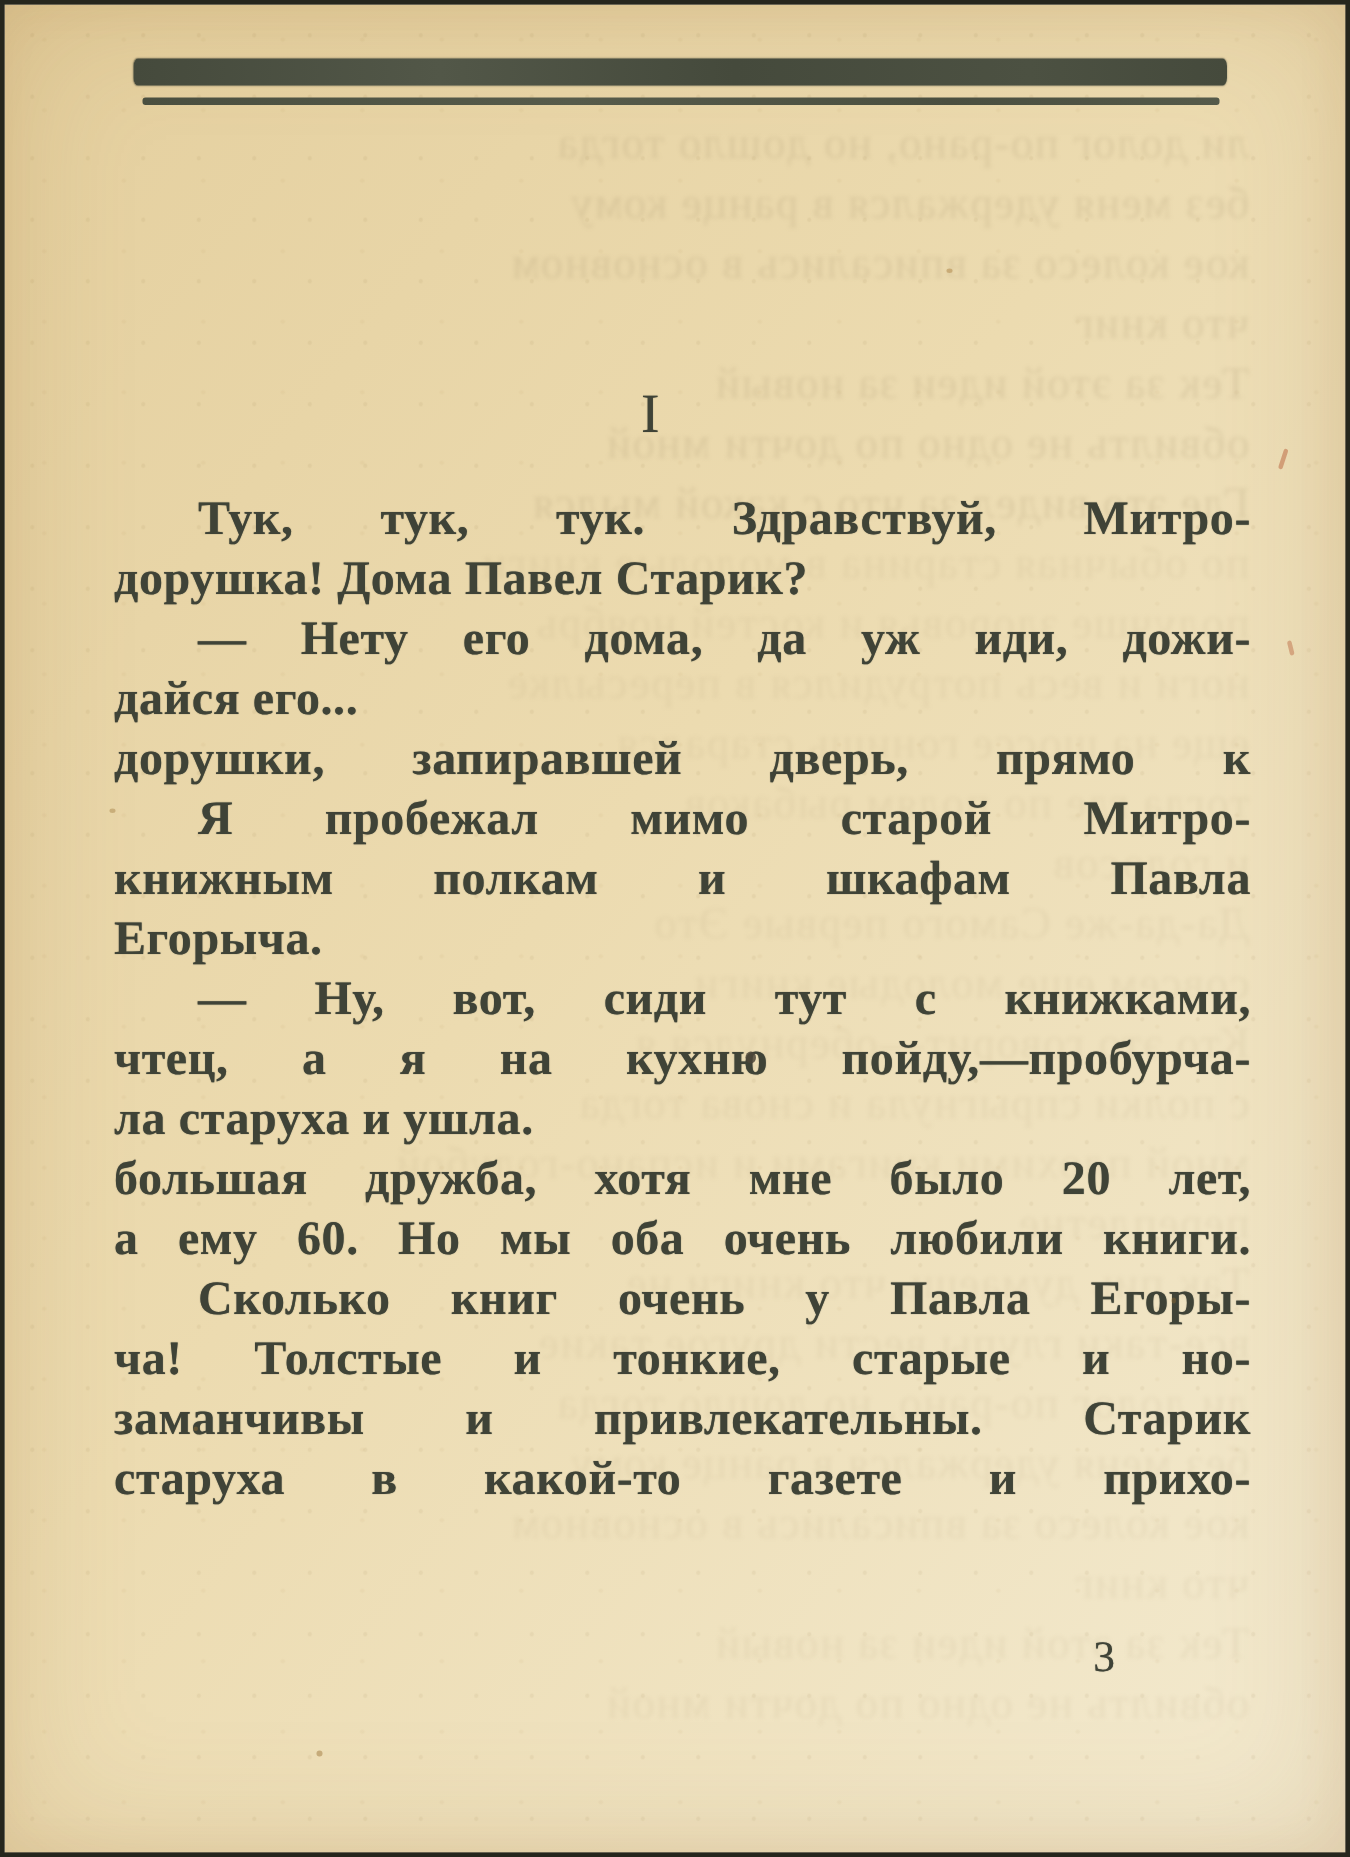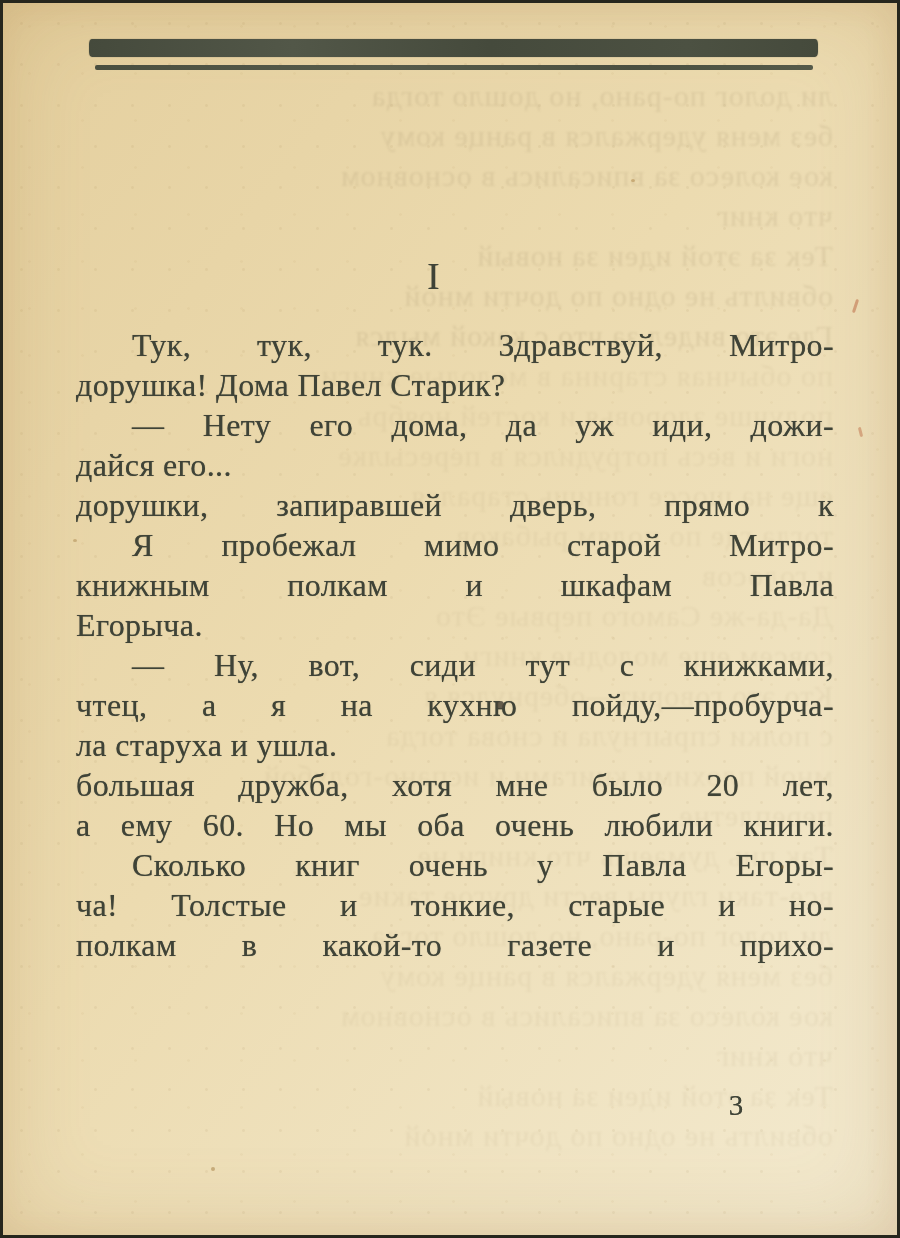--- a/index.html
+++ b/index.html
@@ -46,20 +46,21 @@
     text-align:center;font-size:37px;line-height:44px;color:var(--ink);
     transform:translateX(-20px);
     text-shadow:0 0 .6px rgba(63,67,55,.8);
   }
   .body-text{
     position:absolute;left:73px;top:322px;width:758px;
     color:var(--ink);
     font-size:32px;
     letter-spacing:.4px;
     text-shadow:0 0 .7px rgba(63,67,55,.75);
+    font-weight:bold;
   }
   .line{height:40px;line-height:40px;white-space:nowrap;}
   .line.full{white-space:normal;text-align:justify;text-align-last:justify;overflow:hidden;}
   .line.indent{text-indent:56px;}
   .page-number{
     position:absolute;left:708px;top:1084px;width:50px;height:36px;
     text-align:center;font-size:29px;line-height:36px;color:var(--ink);
     text-shadow:0 0 .6px rgba(63,67,55,.8);
   }
   .speck{position:absolute;border-radius:50%;}
@@ -120,21 +121,22 @@
       <div class="line full indent">Я пробежал мимо старой Митро-</div>
       <div class="line full">книжным полкам и шкафам Павла</div>
       <div class="line">Егорыча.</div>
       <div class="line full indent">— Ну, вот, сиди тут с книжками,</div>
       <div class="line full">чтец, а я на кухню пойду,—пробурча-</div>
       <div class="line">ла старуха и ушла.</div>
       <div class="line full">большая дружба, хотя мне было 20 лет,</div>
       <div class="line full">а ему 60. Но мы оба очень любили книги.</div>
       <div class="line full indent">Сколько книг очень у Павла Егоры-</div>
       <div class="line full">ча! Толстые и тонкие, старые и но-</div>
-      <div class="line full">полкам в какой-то газете и прихо-</div>
+      <div class="line full">заманчивы и привлекательны. Старик</div>
+      <div class="line full">старуха в какой-то газете и прихо-</div>
     </div>
 
   <div class="page-number">3</div>
 
   <div class="speck s1"></div>
   <div class="speck s2"></div>
   <div class="speck s3"></div>
   <div class="speck s4"></div>
   <div class="speck s5"></div>
   <div class="speck s6"></div>

